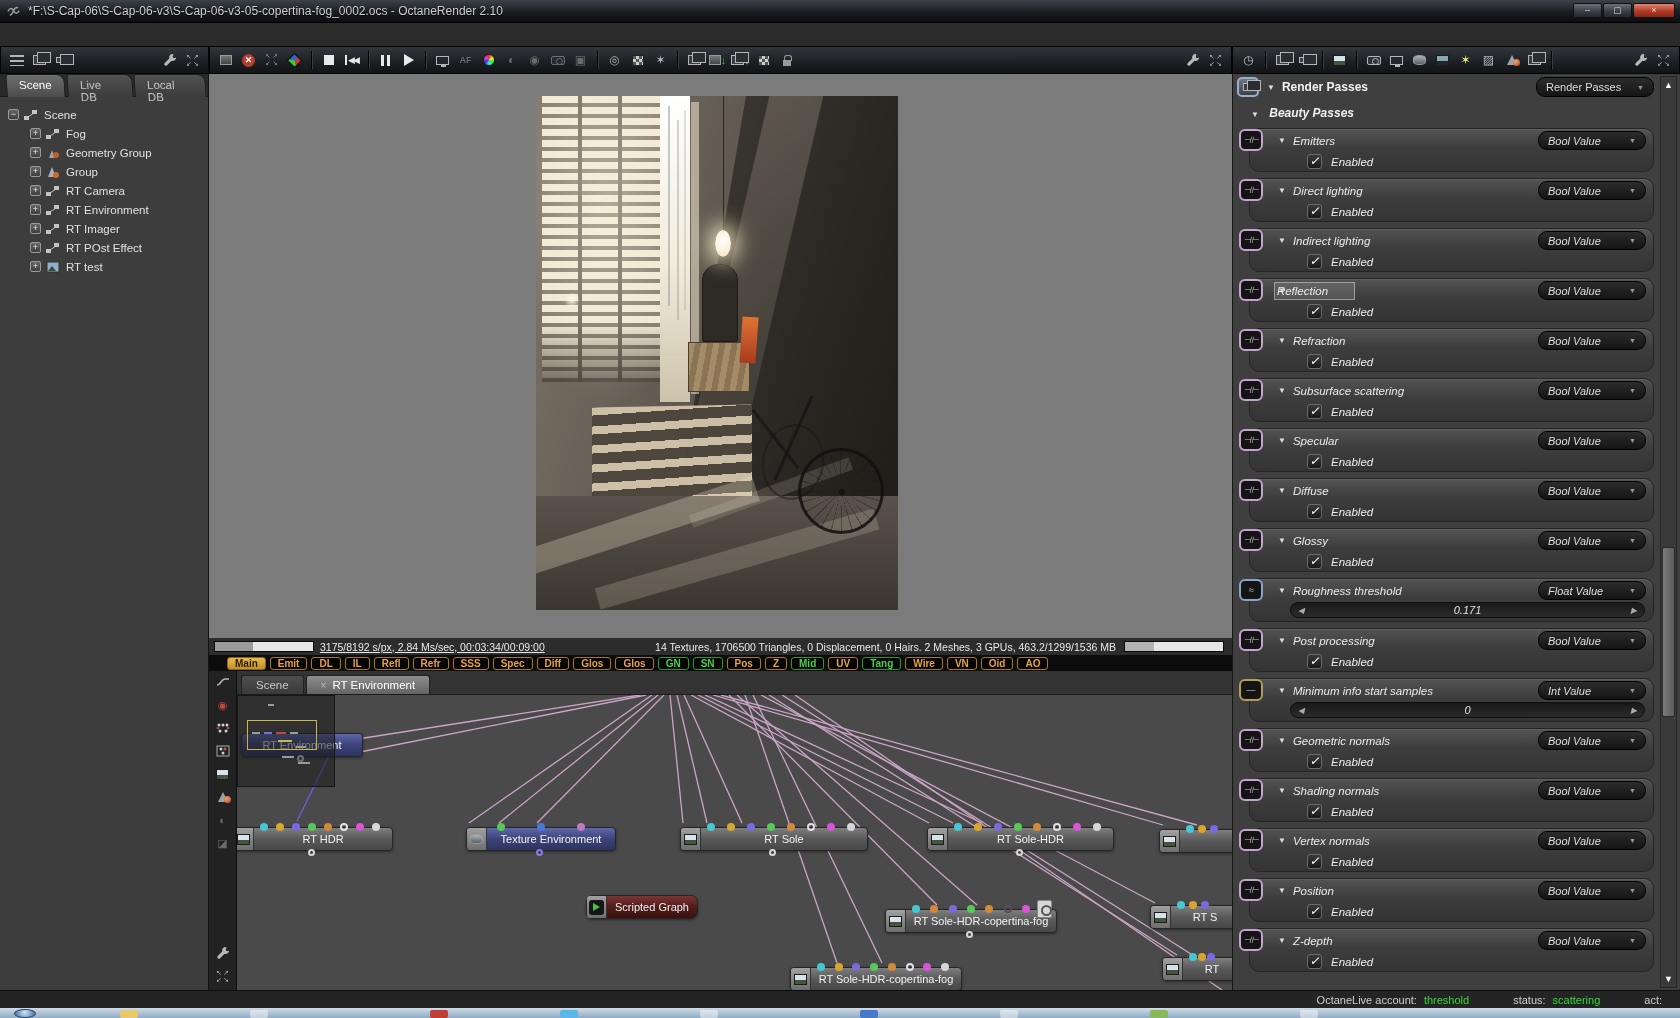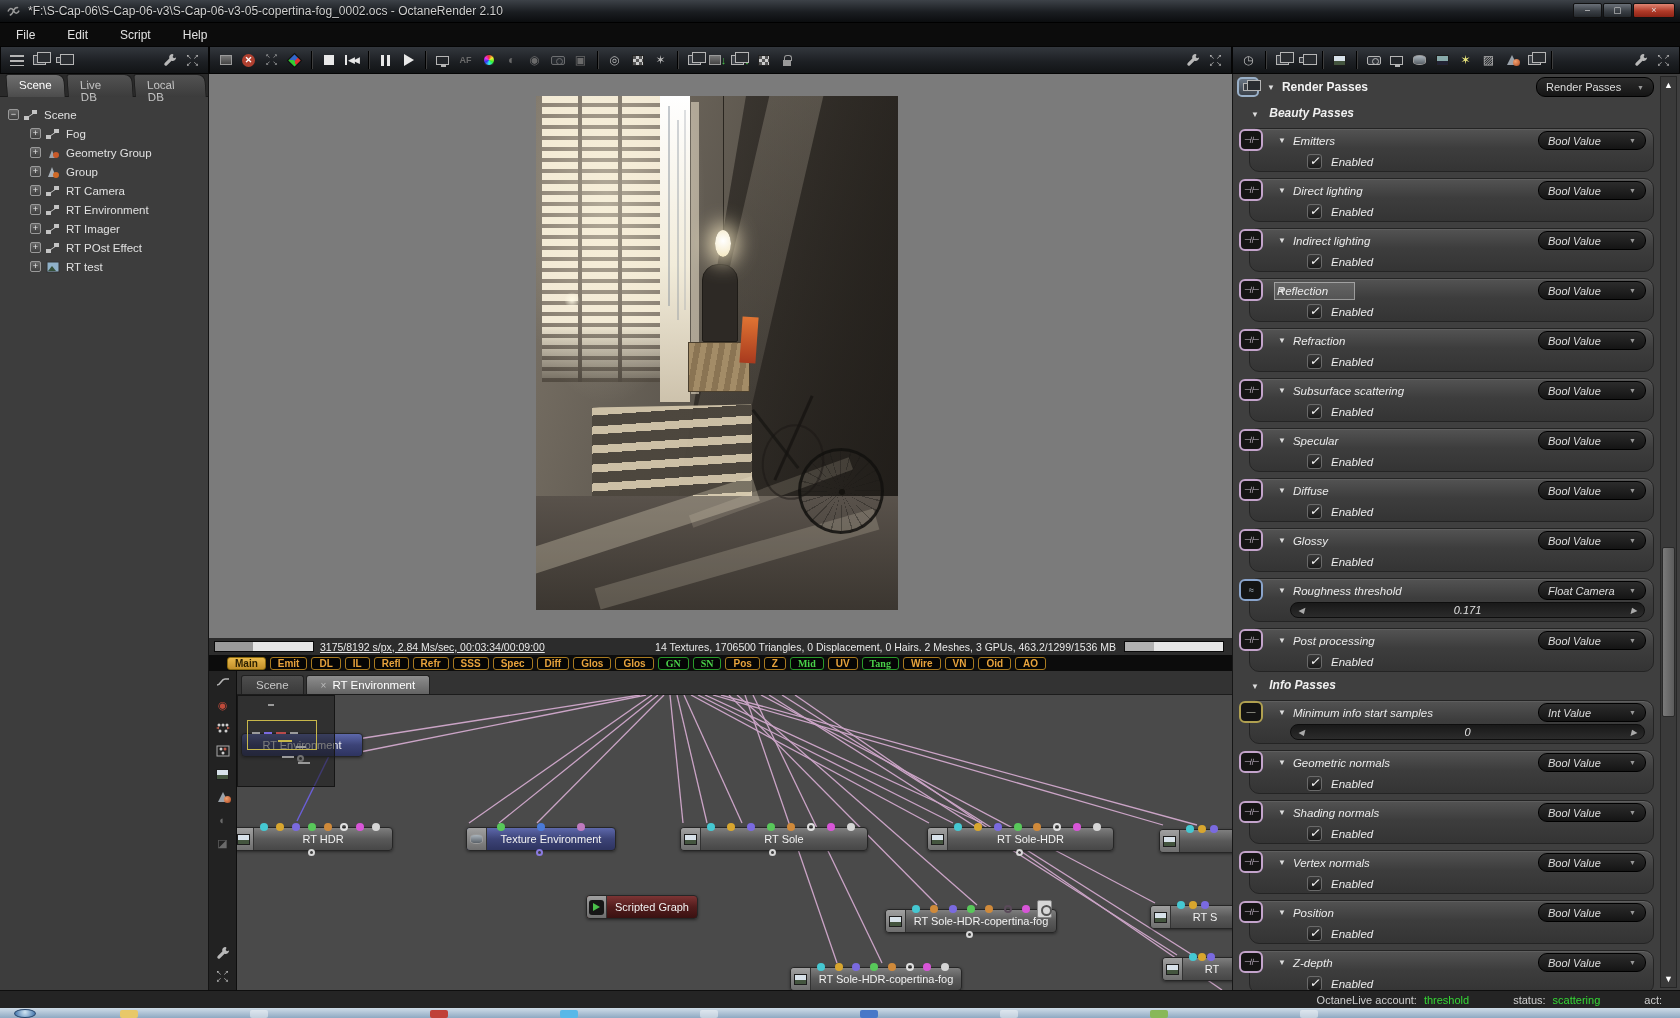--- a/index.html
+++ b/index.html
@@ -155,21 +155,21 @@
   .vs-right { margin-left:auto; }
   .membar { width:100px; height:11px; background:#e6e6e6; border:1px solid #0a0a0a; margin:0 8px; }
   .memfill { width:30%; height:100%; background:#b2b2b2; }
 
   
   .passrow { position:absolute; left:209px; top:655px; width:1023px; height:16px; background:#0c0c0c;
     display:flex; align-items:center; gap:4px; padding-left:18px; }
   .pbtn { font-size:10px; font-weight:bold; padding:0 7px; height:13px; line-height:12px;
     border-radius:3px; border:1px solid; background:#050505; }
   .pbtn.orange { color:#e8a33d; border-color:#a87a20; }
-  .pbtn.green { color:#4ad04a; border-color:#2a9a2a;font-family:Liberation Serif, serif; }
+  .pbtn.green { color:#4ad04a; border-color:#2a9a2a; }
   .pbtn.active { color:#2a1f00; border-color:#8a6a10; background:linear-gradient(#eaba4c,#c2902a); }
 
   
   .ngraph { position:absolute; left:209px; top:671px; width:1023px; height:319px; background:#333; }
   .ngtoolcol { position:absolute; left:0; top:0; width:28px; height:319px; background:#222;
     border-right:1px solid #0e0e0e; display:flex; flex-direction:column; align-items:center;
     padding-top:3px; gap:7px; }
   .ngtoolcol .ti { min-width:18px; height:16px; font-size:11px; }
   .ngtabs { position:absolute; left:28px; top:0; right:0; height:24px; background:#333;
     border-bottom:1px solid #1c1c1c; display:flex; align-items:flex-end; padding-left:4px; }
@@ -281,26 +281,20 @@
       <path d="M2 7 Q5 1 8 6 Q11 12 14 6 M8 6 Q7 10 4 11 M8 6 Q10 2 13 3" stroke="#9a9a9a" stroke-width="1.6" fill="none"></path>
     </svg>
     <span class="title-text">*F:\S-Cap-06\S-Cap-06-v3\S-Cap-06-v3-05-copertina-fog_0002.ocs - OctaneRender 2.10</span>
     <div class="winbtns">
       <div class="wbtn">–</div>
       <div class="wbtn">▢</div>
       <div class="wbtn close">×</div>
     </div>
   </div>
 
-  <div class="menubar">
-    <span class="menu-item">File</span>
-    <span class="menu-item">Edit</span>
-    <span class="menu-item">Script</span>
-    <span class="menu-item">Help</span>
-  </div>
 
   <div class="tbar" style="left:0;width:209px;">
     <span class="ti">
         <span class="i-list"></span>
       </span>
     <span class="ti">
         <span class="i-stack"></span>
       </span>
     <span class="ti">
         <span class="i-stack" style="height:6px;"></span>
@@ -800,21 +794,21 @@
             <i class="p c"></i>
             <i class="p y"></i>
             <i class="p pu"></i>
           </div>
         <div class="nicon">
             <div class="i-img"></div>
           </div>
         <span class="nlabel"></span>
       </div>
 
-      <div class="node maroon" style="left:349px;top:200px;width:112px;">
+      <div class="node maroon" style="left:349px;top:200px;width:112px;border-radius:7px;">
         <div class="nicon">
             <div class="sp-play"></div>
           </div>
         <span class="nlabel">Scripted Graph</span>
       </div>
       <div class="node" style="left:648px;top:214px;width:172px;">
         <div class="pins" style="right:26px;">
             <i class="p c"></i>
             <i class="p o"></i>
             <i class="p pu"></i>
@@ -1050,21 +1044,21 @@
         </div>
       </div>
 
       <div class="prw">
         <div class="pico f">≈</div>
         <div class="pbox">
           <div class="pline1">
               <span class="ptri">▼</span>
               <span class="plabel">Roughness threshold</span>
             <div class="pdd">
-                <span>Float Camera</span>
+                <span>Float Value</span>
                 <span class="dda">▼</span>
               </div>
             </div>
           <div class="psl">
             <span class="slarr">◀</span>
             <span class="val">0.171</span>
             <span class="slarr">▶</span>
           </div>
         </div>
       </div>
@@ -1080,21 +1074,20 @@
                 <span class="dda">▼</span>
               </div>
             </div>
           <div class="pline2">
               <span class="chk">✓</span>
               <span class="chklabel">Enabled</span>
             </div>
         </div>
       </div>
 
-      <div class="rsection"><span class="ptri">▼</span> <span>Info Passes</span></div>
 
       <div class="prw">
         <div class="pico i">―</div>
         <div class="pbox">
           <div class="pline1">
               <span class="ptri">▼</span>
               <span class="plabel">Minimum info start samples</span>
             <div class="pdd">
                 <span>Int Value</span>
                 <span class="dda">▼</span>

